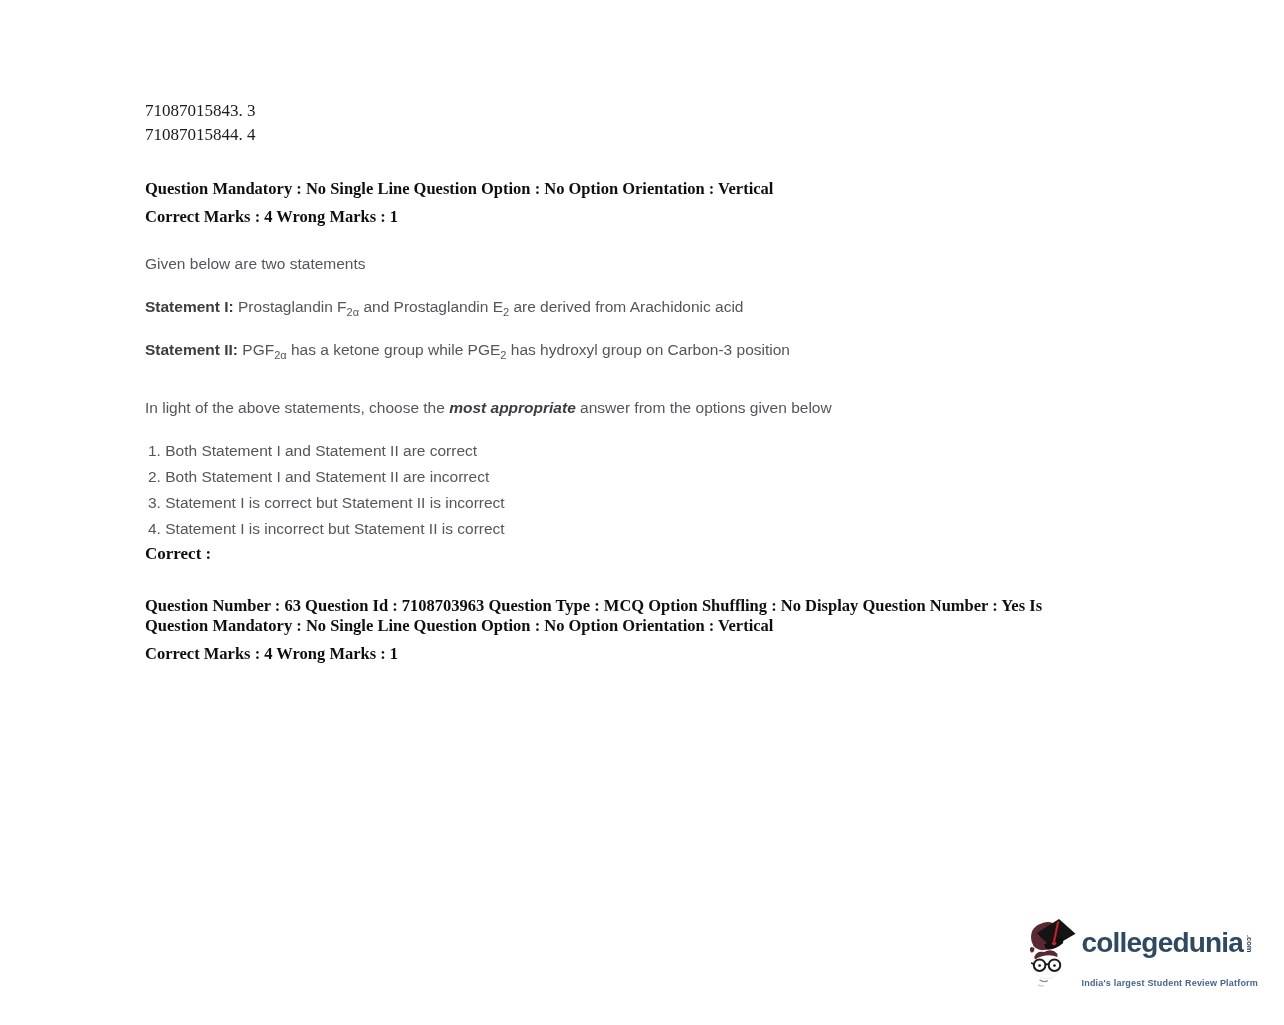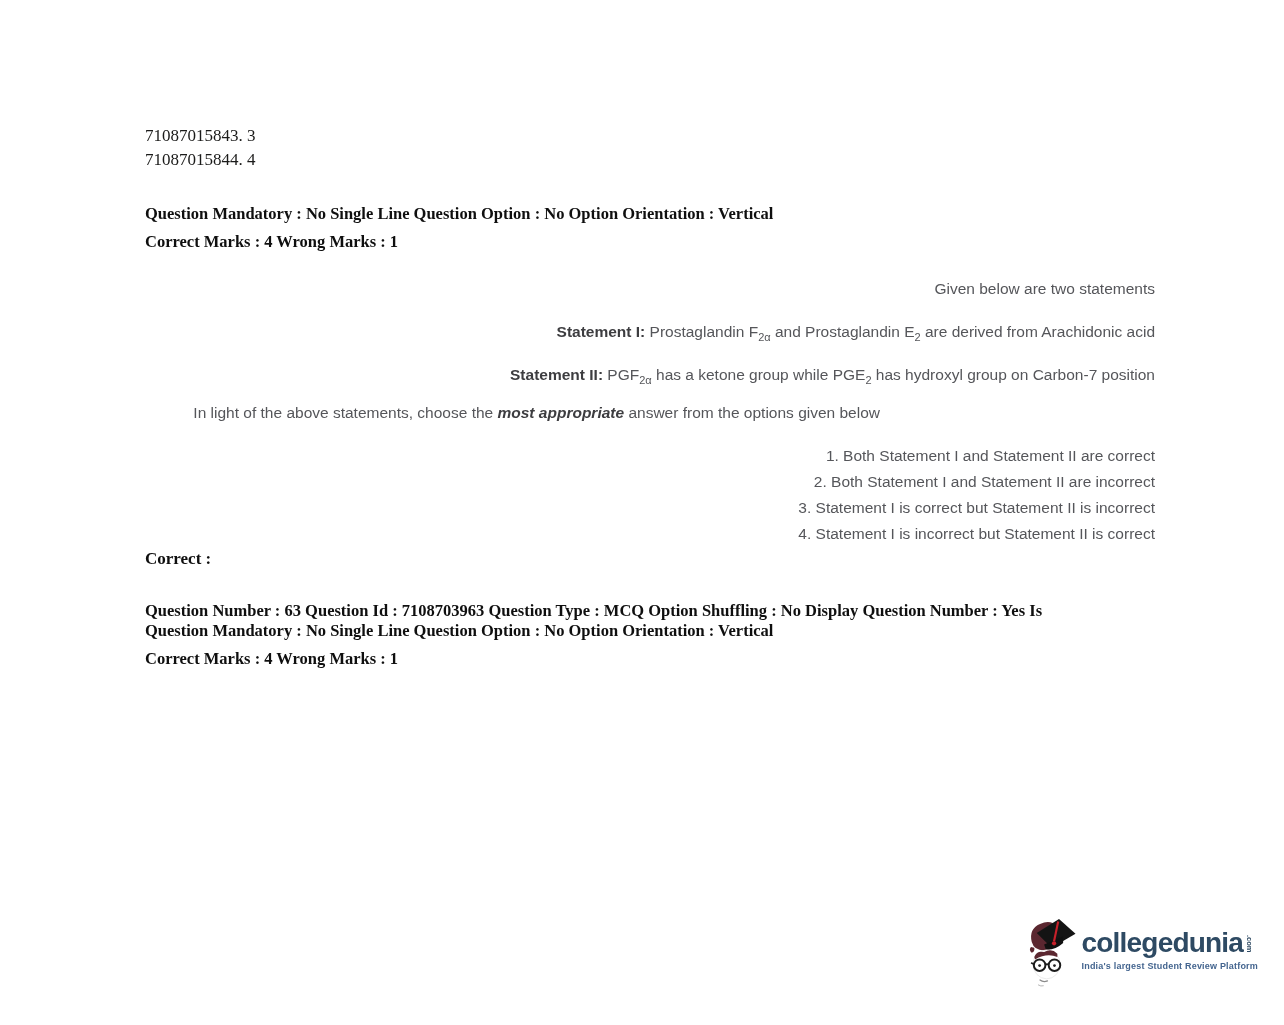--- a/index.html
+++ b/index.html
@@ -5,21 +5,21 @@
   html,body { margin:0; padding:0; }
   body {
     width:1284px; height:1025px;
     background:#ffffff;
     position:relative;
     overflow:hidden;
     font-family:"Liberation Serif", serif;
   }
   .content {
     position:absolute;
-    left:145px; top:124px;
+    left:145px; top:99px;
     width:1010px;
   }
   
   .id-line {
     font-family:"Liberation Serif", serif;
     font-size:17px;
     line-height:23.5px;
     color:#1b1b1a;
     white-space:nowrap;
   }
@@ -44,29 +44,28 @@
     line-height:20px;
     color:#0f0f0f;
     white-space:nowrap;
   }
   
   .sans {
     font-family:"Liberation Sans", sans-serif;
     font-size:15.5px;
     line-height:26px;
     color:#55565a;
-    text-align:right;
   }
   .intro   { margin-top:24px; }
   .stmt    { margin-top:17px; }
   .stmt b  { color:#3d3d40; }
-  .prompt  { margin-top:12px; max-width:735px; }
+  .prompt  { margin-top:32px; max-width:735px; }
   .prompt .em { font-weight:bold; font-style:italic; color:#3d3d40; }
   sub { font-size:11px; line-height:0; }
-  .choices { margin-top:17px;margin-left:8px; }
+  .choices { margin-top:17px; }
   .choice  { line-height:26px; padding-left:3px; }
   .options-label {
     font-family:"Liberation Serif", serif;
     font-weight:bold;
     font-size:17px;
     line-height:23px;
     color:#0f0f0f;
   }
   
   .logo {
@@ -100,21 +99,21 @@
     font-family:"Liberation Sans", sans-serif;
     font-size:7.5px;
     font-weight:bold;
     color:#2e4a63;
     height:20px;
     margin-left:2px;
     margin-bottom:3px;
     overflow:hidden;
   }
   .tagline {
-    margin-top:3px;
+    margin-top:20px;
     font-family:"Liberation Sans", sans-serif;
     font-weight:bold;
     font-size:9px;
     letter-spacing:0.2px;
     color:#44658f;
     white-space:nowrap;
   }
 </style>
 </head>
 <body>
@@ -131,21 +130,21 @@
     <span class="marks-line">Correct Marks : 4 Wrong Marks : 1</span>
   </div>
 
   <div class="sans intro">Given below are two statements</div>
 
   <div class="sans stmt">
     <b>Statement I:</b><span> Prostaglandin F</span><sub>2α</sub><span> and Prostaglandin E</span><sub>2</sub><span> are derived from Arachidonic acid</span>
   </div>
 
   <div class="sans stmt">
-    <b>Statement II:</b><span> PGF</span><sub>2α</sub><span> has a ketone group while PGE</span><sub>2</sub><span> has hydroxyl group on Carbon-7 position</span>
+    <b>Statement II:</b><span> PGF</span><sub>2α</sub><span> has a ketone group while PGE</span><sub>2</sub><span> has hydroxyl group on Carbon-3 position</span>
   </div>
 
   <div class="sans prompt">
     <span>In light of the above statements, choose the </span><span class="em">most appropriate</span><span> answer from the options given below</span>
   </div>
 
   <div class="sans choices">
     <div class="choice">1. Both Statement I and Statement II are correct</div>
     <div class="choice">2. Both Statement I and Statement II are incorrect</div>
     <div class="choice">3. Statement I is correct but Statement II is incorrect</div>

